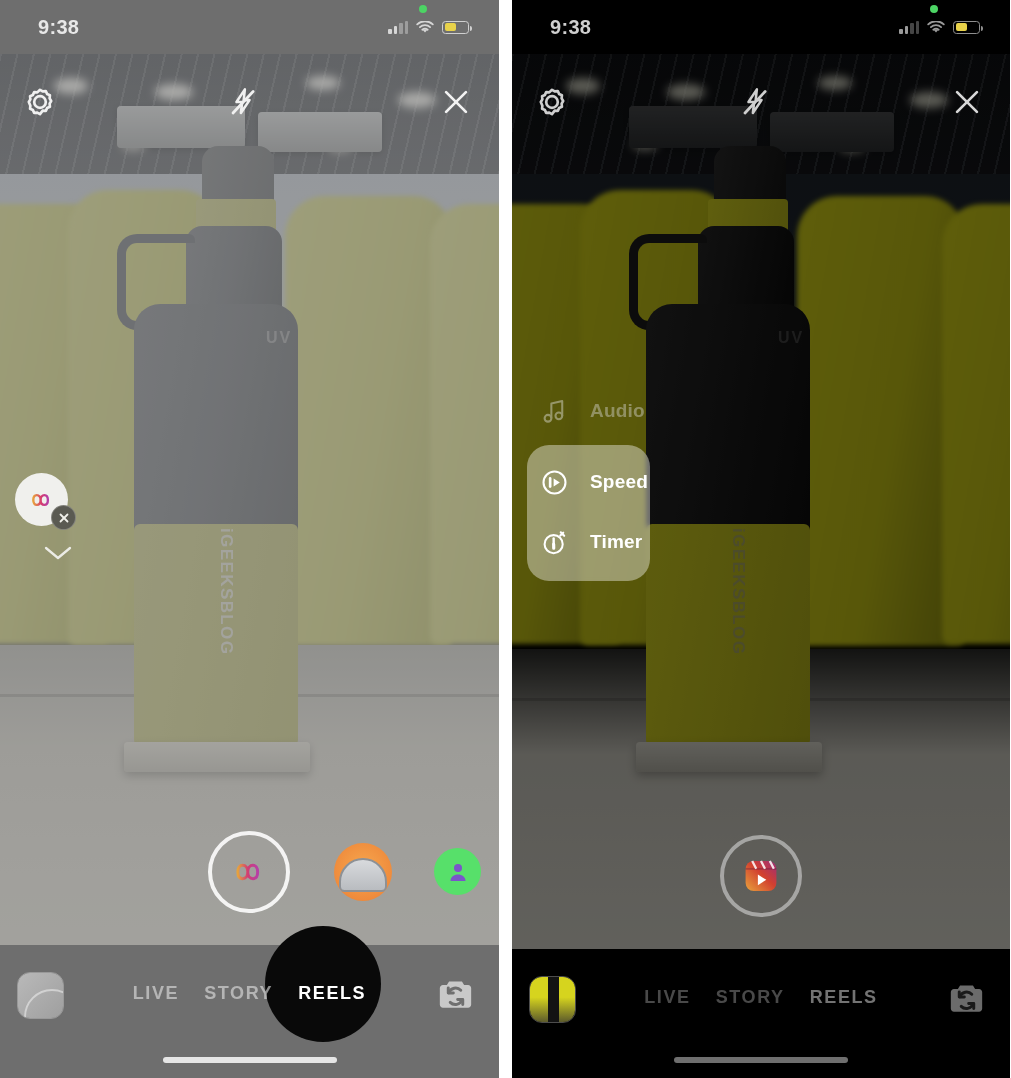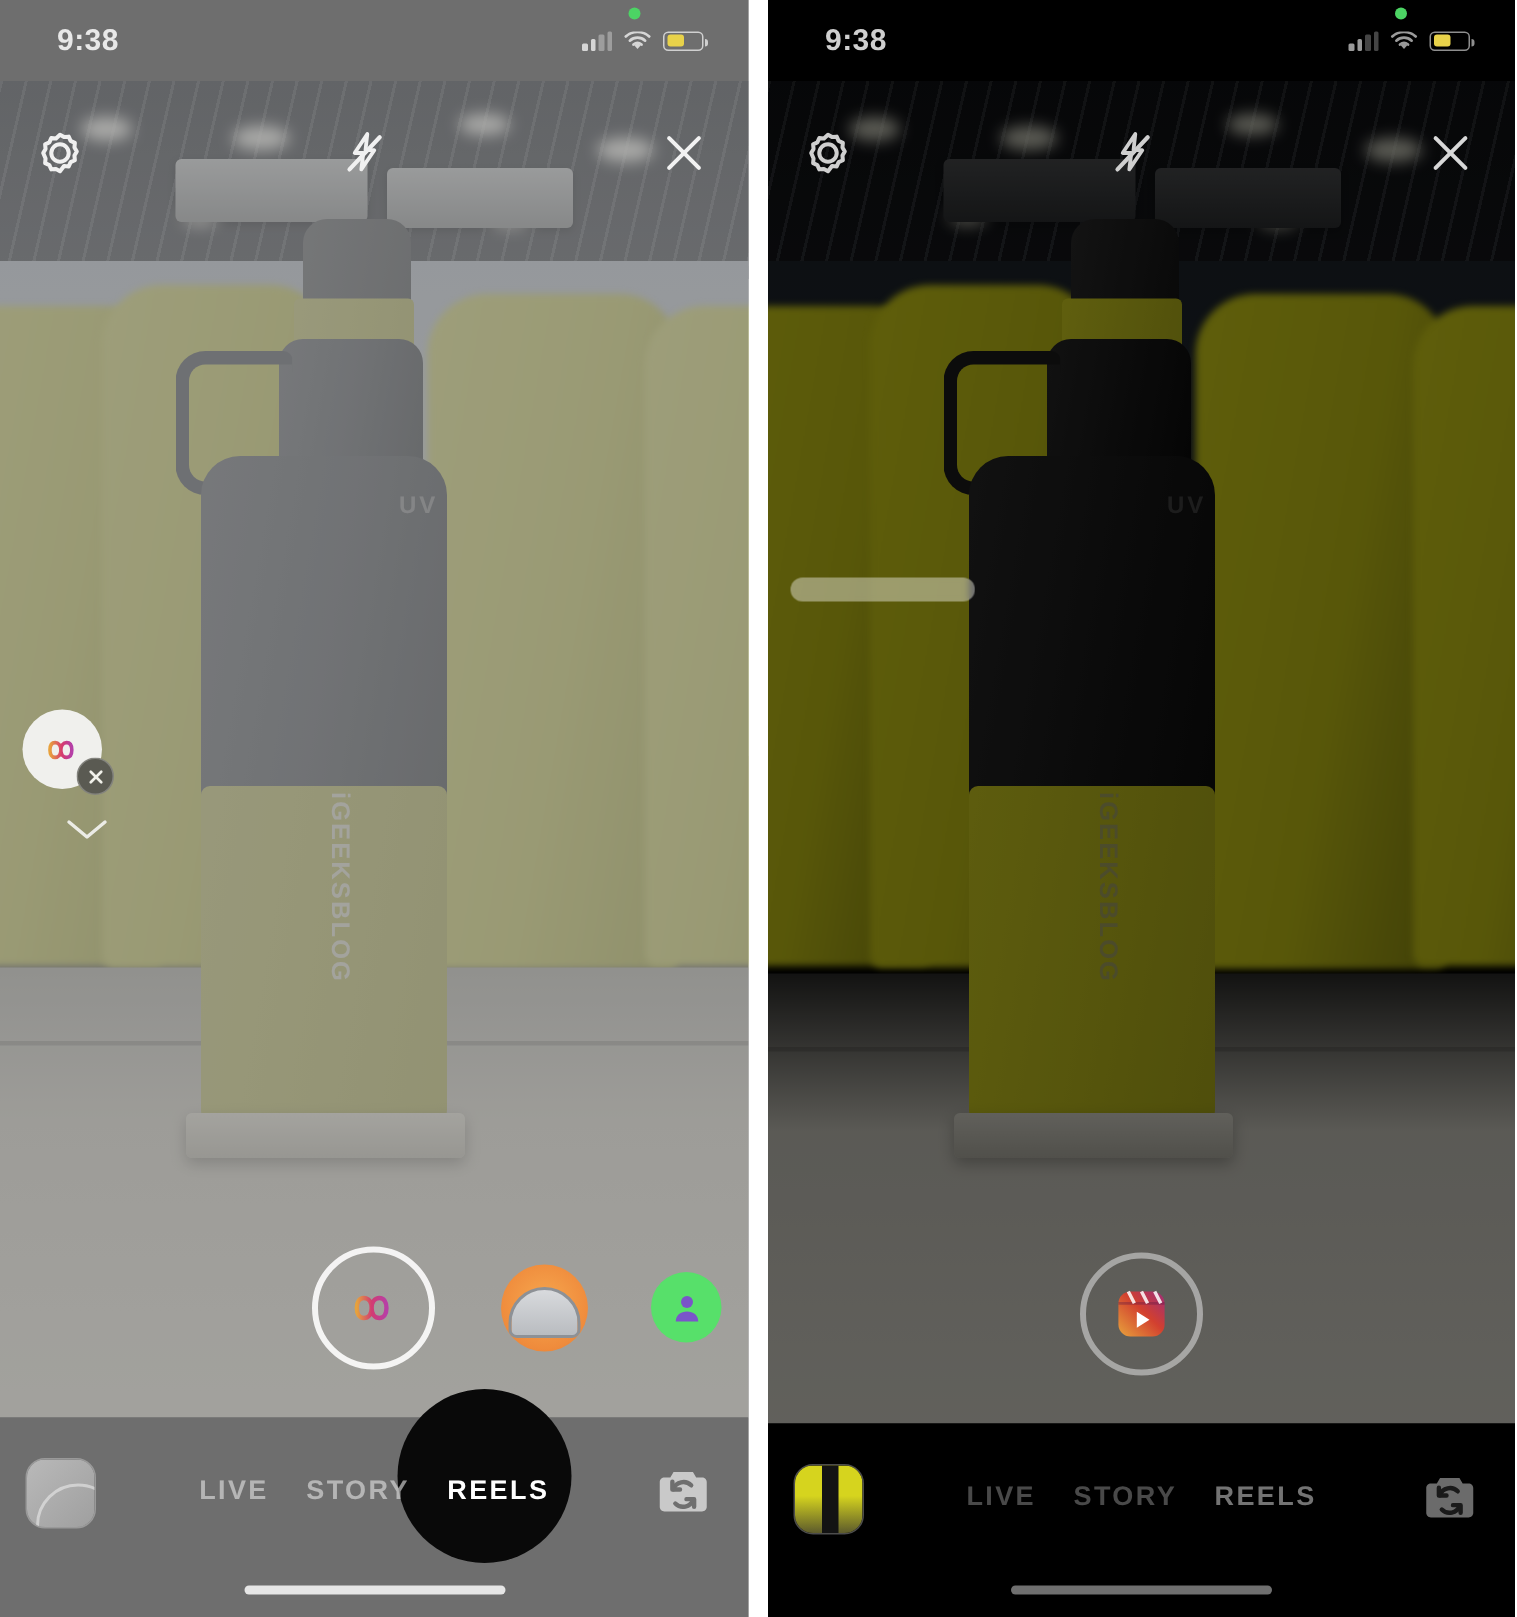--- a/index.html
+++ b/index.html
@@ -494,22 +494,47 @@
         <span class="tb-btn tb-close">
           <svg class="ico" width="34" height="34" viewBox="0 0 24 24" stroke="#d8d8d8" stroke-width="1.9" stroke-linecap="round">
             <line x1="5" y1="5" x2="19" y2="19"></line>
               <line x1="19" y1="5" x2="5" y2="19"></line>
           </svg>
         </span>
       </div>
 
       <div class="sidemenu">
 
+        <div class="menu-row dim">
+          <svg class="ico" width="29" height="29" viewBox="0 0 24 24" fill="none" stroke="#ededed" stroke-width="1.7" stroke-linecap="round" stroke-linejoin="round">
+            <path d="M9.4 17.2V5.3l9-1.9v11.9"></path>
+            <circle cx="6.6" cy="17.6" r="2.8"></circle>
+              <circle cx="15.6" cy="15.6" r="2.8"></circle>
+          </svg>
+          <span class="mlabel">Audio</span>
+        </div>
 
         <div class="menu-panel">
+          <div class="menu-row">
+            <svg class="ico" width="29" height="29" viewBox="0 0 24 24" fill="none" stroke="#ffffff" stroke-width="1.7" stroke-linecap="round" stroke-linejoin="round">
+              <circle cx="12" cy="12" r="9.1"></circle>
+              <line x1="8.4" y1="8.6" x2="8.4" y2="15.4" stroke-width="2.2"></line>
+              <path d="M11.3 8.6l5.1 3.4-5.1 3.4z" fill="#ffffff" stroke="none"></path>
+            </svg>
+            <span class="mlabel">Speed</span>
+          </div>
+          <div class="menu-row">
+            <svg class="ico" width="29" height="29" viewBox="0 0 24 24" fill="none" stroke="#ffffff" stroke-width="1.7" stroke-linecap="round" stroke-linejoin="round">
+              <circle cx="11.3" cy="13.4" r="7.5"></circle>
+              <path d="M11.3 13.4V8.6" stroke-width="2"></path>
+              <path d="M11.3 13.4l.05 3.3" stroke-width="2.6"></path>
+              <path d="M16.8 6.2l2.4-2.3M17.2 3.6l2.8 2.8" stroke-width="1.8"></path>
+            </svg>
+            <span class="mlabel">Timer</span>
+          </div>
         </div>
       </div>
 
       <div class="capture-row">
         <div class="shutter">
           <svg width="44" height="44" viewBox="0 0 24 24">
             <defs>
                 <linearGradient id="lg3" x1="0" y1="1" x2="1" y2="0">
               <stop offset="0%" stop-color="#e8a33c"></stop>
                   <stop offset="55%" stop-color="#d2402f"></stop>

